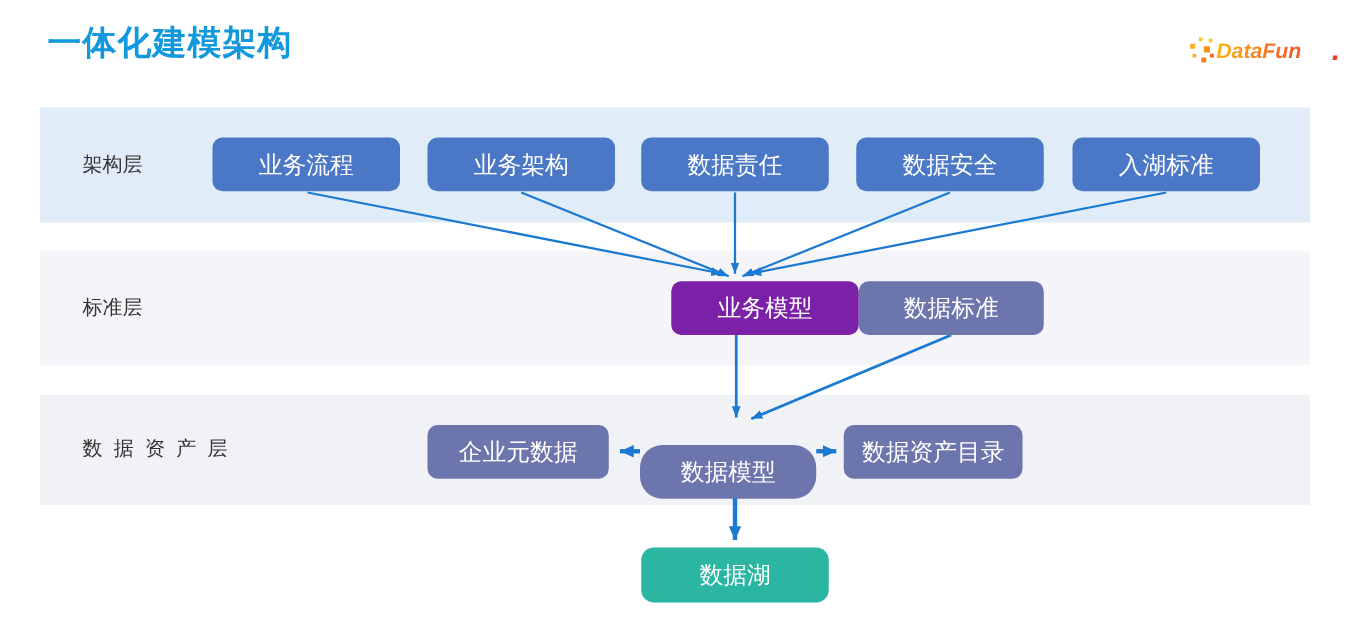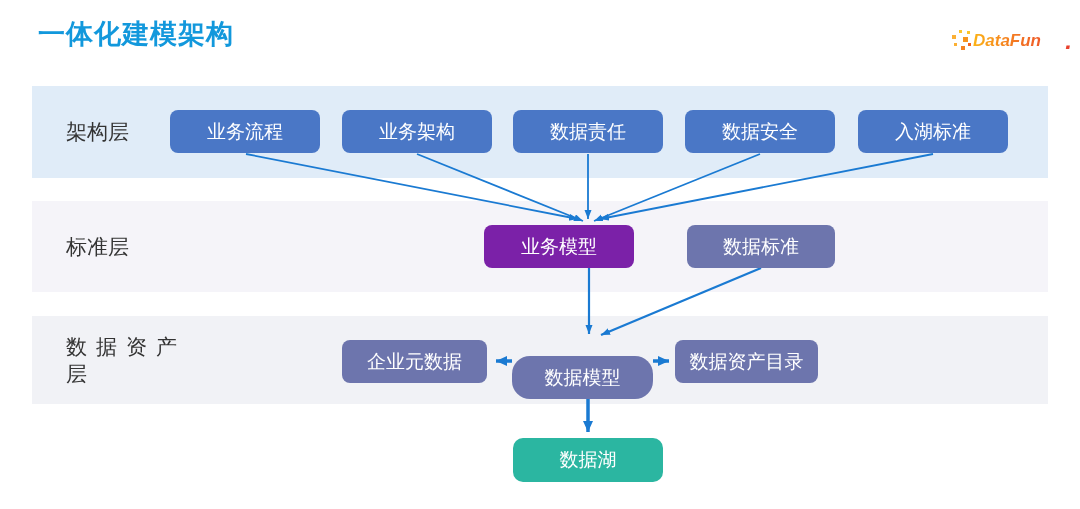--- a/index.html
+++ b/index.html
@@ -35,38 +35,38 @@
   .logo-dot{
     position:absolute;right:2px;top:0;
     font-size:24px;font-weight:700;font-style:italic;line-height:30px;
     color:#e8402d;
   }
   
   .band{position:absolute;left:32px;width:1016px;display:flex;align-items:center;}
   .band-arch{top:86px;height:92px;background:var(--band1,#e0ecf8);}
   .band-standard{top:201px;height:91px;background:var(--band2,#f5f4f9);}
   .band-asset{top:316px;height:88px;background:var(--band3,#f1f2f6);}
-  .band-label{margin-left:34px;font-size:21px;color:#333;}
+  .band-label{margin-left:34px;font-size:16px;color:#333;}
   .band-asset .band-label{width:130px;letter-spacing:9px;line-height:1.3;}
   
   .node{
     position:absolute;height:43px;border-radius:8px;
     display:flex;align-items:center;justify-content:center;
     color:#fff;font-size:19px;white-space:nowrap;
   }
   .blue{background:var(--node-blue,#4a77c6);}
   .slate{background:var(--node-slate,#6d75ad);}
   .purple{background:var(--node-purple,#7b21a8);}
   .teal{background:var(--node-teal,#2bb6a1);border-radius:10px;}
   #n-biz-process{left:170px;top:110px;width:150px;}
   #n-biz-arch{left:342px;top:110px;width:150px;}
   #n-data-duty{left:513px;top:110px;width:150px;}
   #n-data-security{left:685px;top:110px;width:150px;}
   #n-lake-standard{left:858px;top:110px;width:150px;}
-  #n-biz-model{left:484px;top:225px;width:150px;text-align:center;}
+  #n-biz-model{left:537px;top:225px;width:150px;text-align:center;}
   #n-data-standard{left:687px;top:225px;width:148px;}
   #n-ent-metadata{left:342px;top:340px;width:145px;}
   #n-data-model{left:512px;top:356px;width:141px;border-radius:18px;}
   #n-data-asset-catalog{left:675px;top:340px;width:143px;}
   #n-data-lake{left:513px;top:438px;width:150px;height:44px;}
   
   .edges{position:absolute;left:0;top:0;width:1080px;height:509px;pointer-events:none;}
 </style>
 </head>
 <body>

